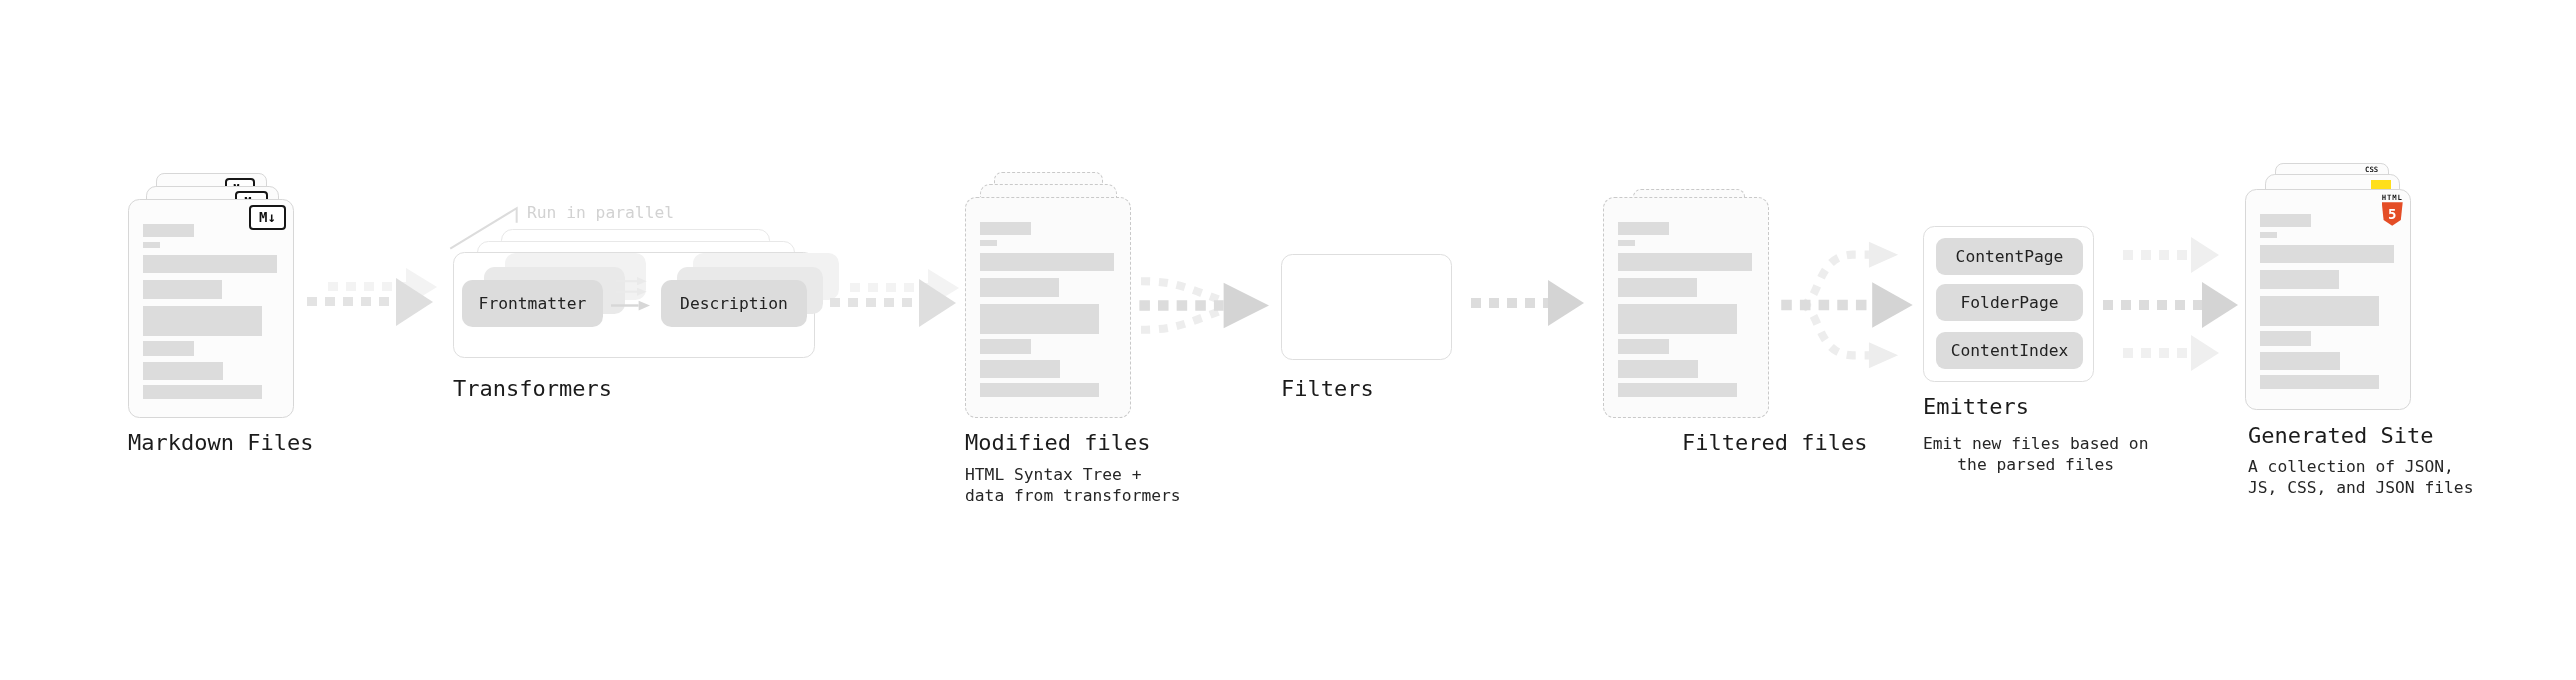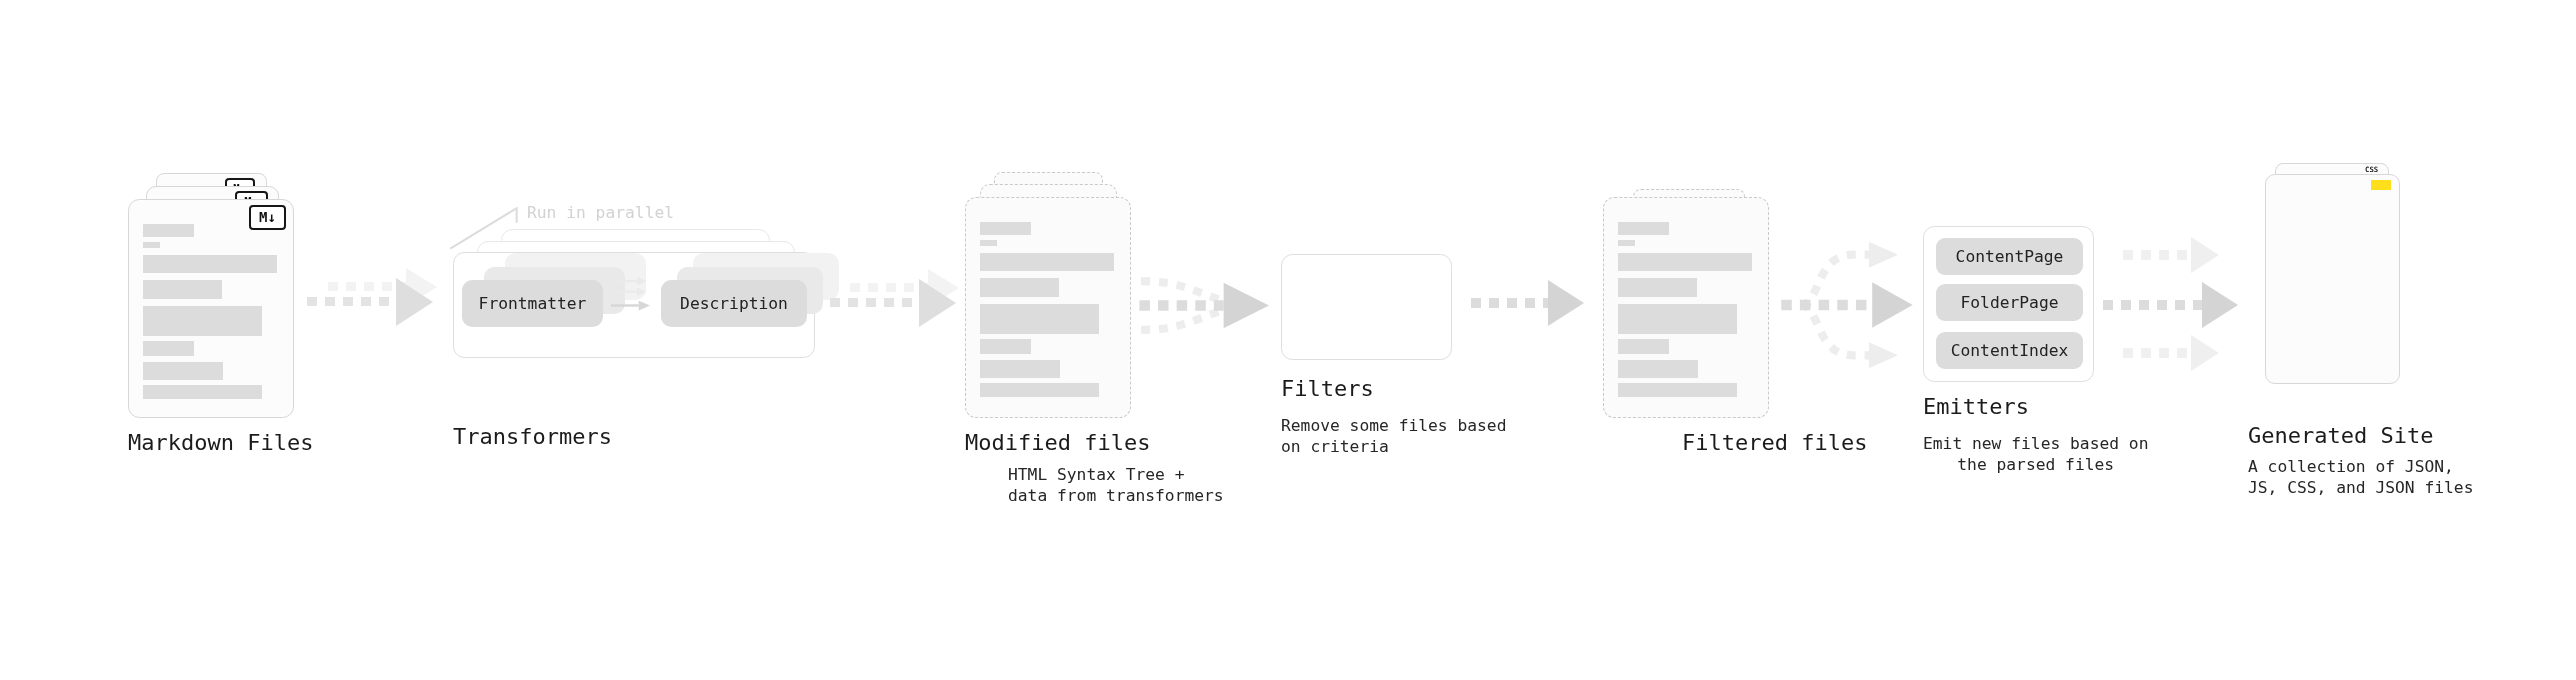--- a/index.html
+++ b/index.html
@@ -133,21 +133,21 @@
 
   <svg style="left:606px;top:273px;" width="49" height="39" viewBox="0 0 60 48">
     <line x1="12" y1="10" x2="38" y2="10" stroke="#eaeaea" stroke-width="2.5"></line>
       <polygon points="38,5 50,10 38,15" fill="#eaeaea"></polygon>
     <line x1="12" y1="23" x2="38" y2="23" stroke="#eaeaea" stroke-width="2.5"></line>
       <polygon points="38,18 50,23 38,28" fill="#eaeaea"></polygon>
     <line x1="6" y1="40" x2="40" y2="40" stroke="#d7d7d7" stroke-width="3"></line>
       <polygon points="40,34 54,40 40,46" fill="#d7d7d7"></polygon>
   </svg>
 
-  <div class="heading" style="left:453px;top:376px;margin-top:48px;">Transformers</div>
+  <div class="heading" style="left:453px;top:376px;">Transformers</div>
 
   <div class="arrow arr-ghost" style="left:850px;top:268px;">
       <div class="aline"></div>
       <div class="ahead"></div>
     </div>
   <div class="arrow arr-main" style="left:830px;top:278px;">
       <div class="aline"></div>
       <div class="ahead"></div>
     </div>
 
@@ -157,38 +157,34 @@
     <i class="bar b1"></i>
       <i class="bar b2"></i>
       <i class="bar b3"></i>
       <i class="bar b4"></i>
       <i class="bar b5"></i>
       <i class="bar b6"></i>
       <i class="bar b7"></i>
       <i class="bar b8"></i>
   </div>
   <div class="heading" style="left:965px;top:430px;">Modified files</div>
-  <div class="caption" style="left:965px;top:464px;margin-left:43px;">
+  <div class="caption" style="left:965px;top:464px;">
     <div>HTML Syntax Tree +</div>
     <div>data from transformers</div>
   </div>
 
   <svg style="left:1136px;top:265px;" width="138" height="81" viewBox="0 0 170 100">
     <path d="M6,20 C48,20 62,28 106,44" fill="none" stroke="#ededed" stroke-width="10" stroke-dasharray="11 11"></path>
     <path d="M6,80 C48,80 62,72 106,56" fill="none" stroke="#ededed" stroke-width="10" stroke-dasharray="11 11"></path>
     <line x1="4" y1="50" x2="108" y2="50" stroke="#dcdcdc" stroke-width="13" stroke-dasharray="13 10"></line>
     <polygon points="108,22 164,50 108,78" fill="#d4d4d4"></polygon>
   </svg>
 
   <div class="box" style="left:1281px;top:254px;width:171px;height:106px;"></div>
   <div class="heading" style="left:1281px;top:376px;">Filters</div>
-  <div class="caption" style="left:1281px;top:415px;">
-    <div>Remove some files based</div>
-    <div>on criteria</div>
-  </div>
 
   <div class="arrow arr-strong" style="left:1471px;top:280px;">
       <div class="aline"></div>
       <div class="ahead"></div>
     </div>
 
   <div class="card dashed" style="left:1633px;top:189px;width:112px;height:46px;border-radius:8.1px;"></div>
   <div class="card dashed" style="left:1603px;top:197px;width:166px;height:221px;">
     <i class="bar b1"></i>
       <i class="bar b2"></i>
@@ -241,20 +237,36 @@
 
   <div class="card" style="left:2275px;top:163px;width:114px;height:203px;border-radius:8.1px;">
     <div class="css-badge">
       <div class="css-txt">CSS</div>
       <div class="css-bar"></div>
     </div>
   </div>
   <div class="card" style="left:2265px;top:174px;width:135px;height:210px;border-radius:9.8px;">
     <div class="js-badge"></div>
   </div>
+  <div class="card" style="left:2245px;top:189px;width:166px;height:221px;">
+    <div class="html-badge">
+      <div class="html-txt">HTML</div>
+      <div class="html-shield">
+          <span>5</span>
+        </div>
+    </div>
+    <i class="bar b1"></i>
+      <i class="bar b2"></i>
+      <i class="bar b3"></i>
+      <i class="bar b4"></i>
+      <i class="bar b5"></i>
+      <i class="bar b6"></i>
+      <i class="bar b7"></i>
+      <i class="bar b8"></i>
+  </div>
   <div class="heading" style="left:2248px;top:423px;">Generated Site</div>
   <div class="caption" style="left:2248px;top:456px;">
     <div>A collection of JSON,</div>
     <div>JS, CSS, and JSON files</div>
   </div>
 
 </div>
 
 
 </body></html>

